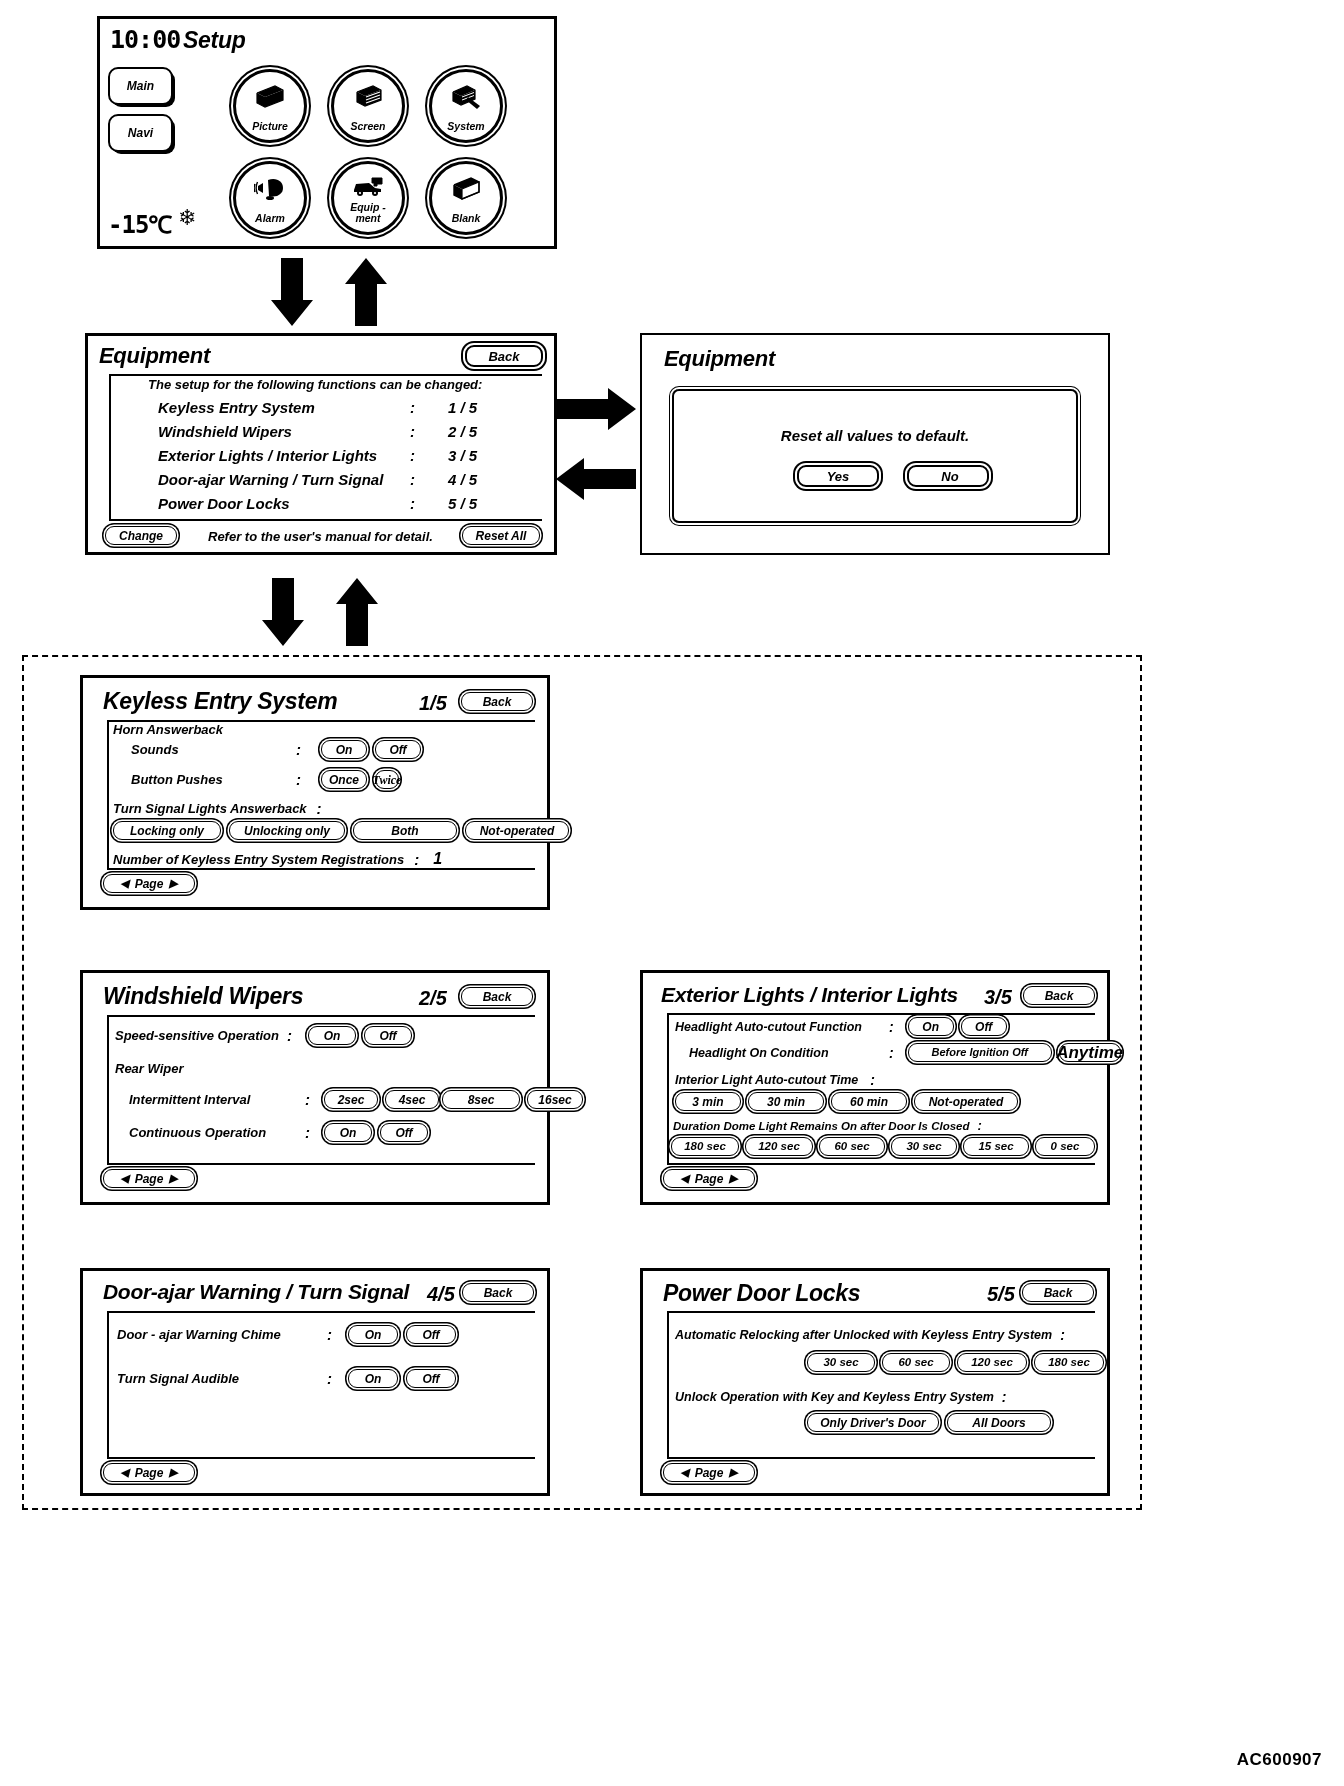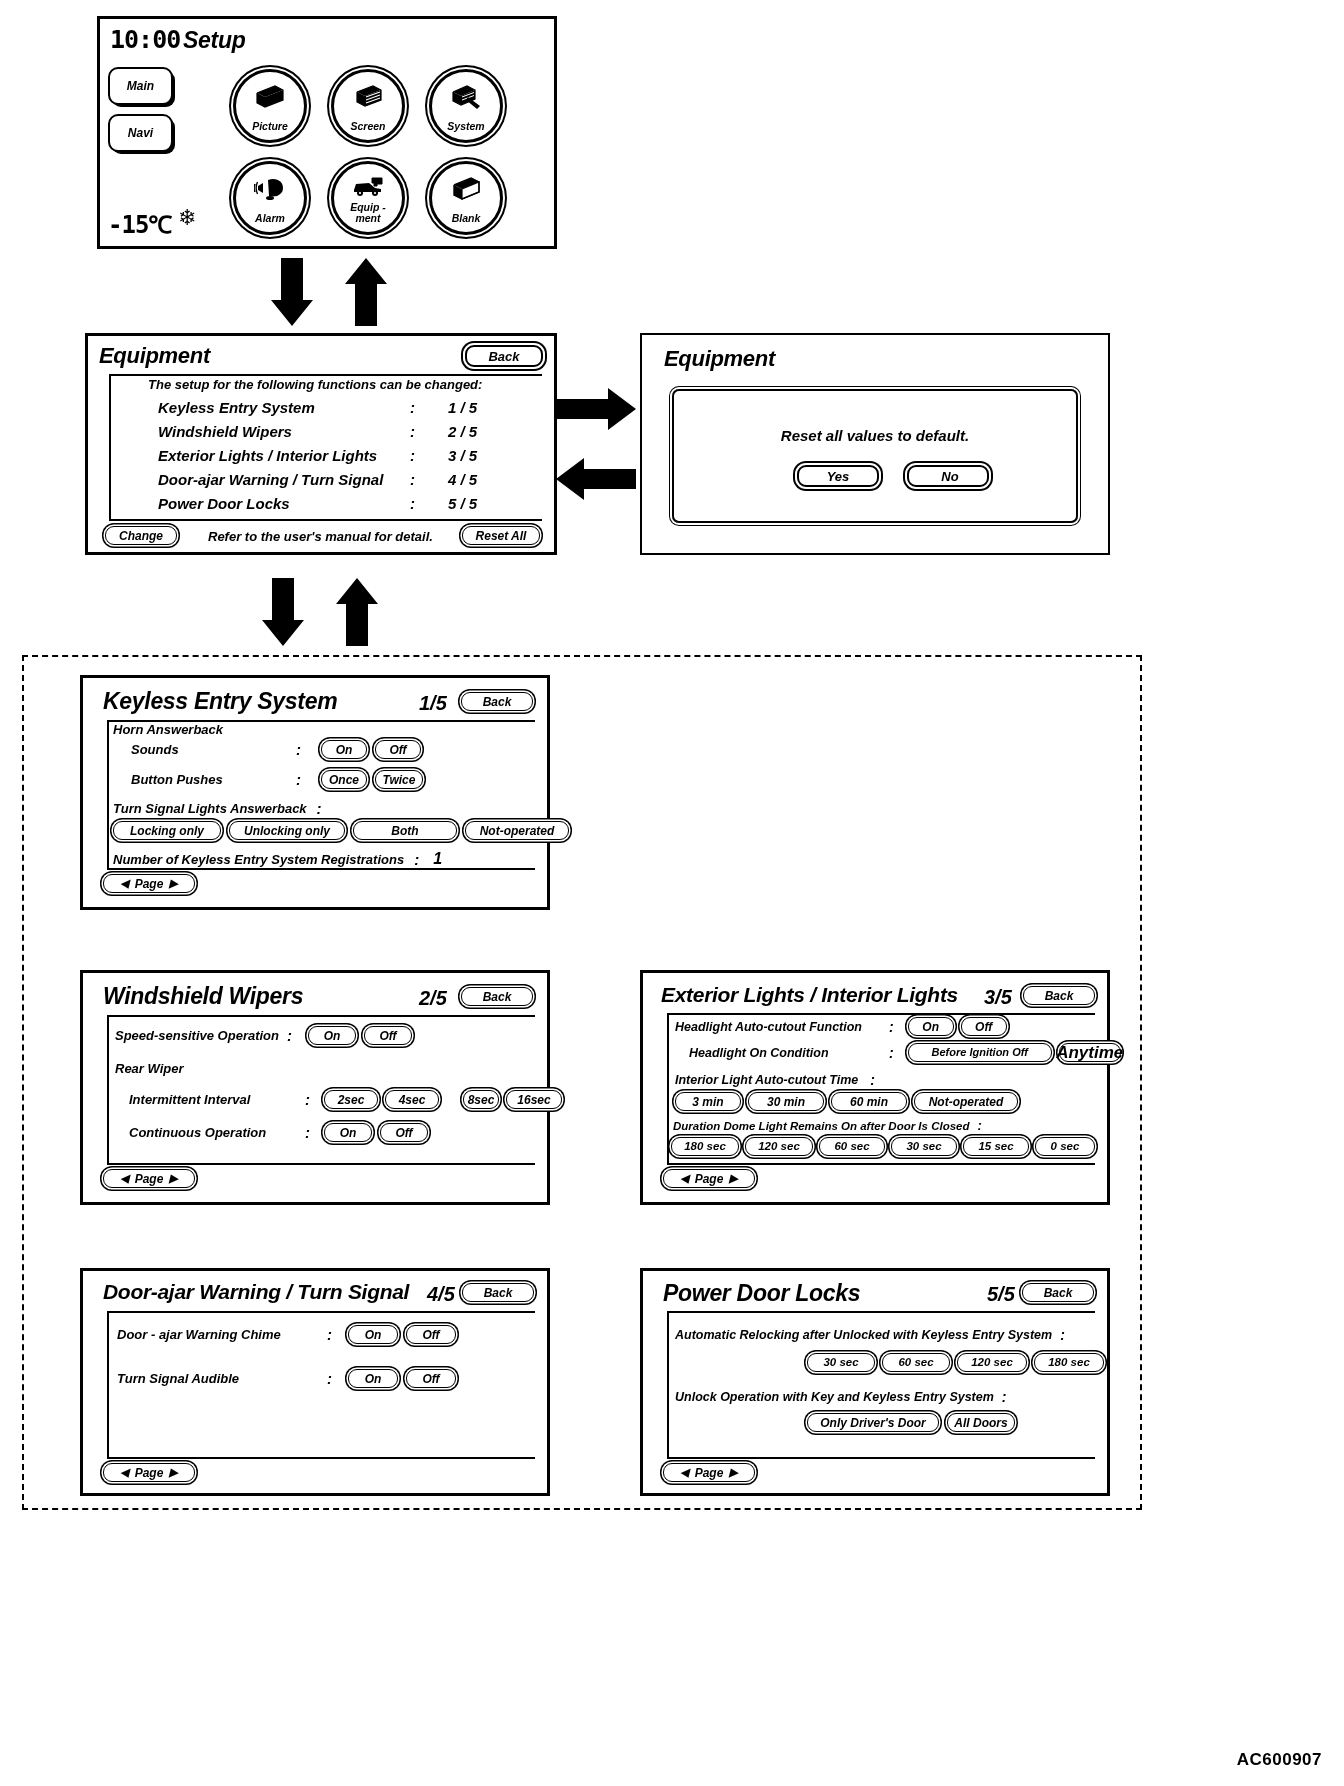--- a/index.html
+++ b/index.html
@@ -301,21 +301,21 @@
         <span>Off</span>
       </span>
   </div>
 
   <div class="row" style="left:48px; top:92px;">
     <span class="lbl" style="font-size:13px; width:165px; display:inline-block;">Button Pushes</span>
     <span class="colon">:</span>
     <span class="btn sm" style="margin-left:20px; width:46px;">
         <span>Once</span>
       </span>
-    <span class="btn sm" style="margin-left:8px; width:48px;">
+    <span class="btn sm" style="margin-left:8px; width:24px;font-family:Liberation Serif, serif;">
         <span>Twice</span>
       </span>
   </div>
 
   <div class="row" style="left:30px; top:122px;">
     <span class="lbl" style="font-size:13px;">Turn Signal Lights Answerback</span>
     <span class="colon" style="margin-left:10px;">:</span>
   </div>
 
   <div class="row" style="left:30px; top:143px;">
@@ -373,21 +373,21 @@
 
   <div class="row" style="left:46px; top:117px;">
     <span class="lbl" style="font-size:13px; width:176px; display:inline-block;">Intermittent Interval</span>
     <span class="colon">:</span>
     <span class="btn sm" style="margin-left:14px; width:54px;">
         <span>2sec</span>
       </span>
     <span class="btn sm" style="margin-left:7px; width:54px;">
         <span>4sec</span>
       </span>
-    <span class="btn sm" style="margin-left:24px; width:36px;font-style:italic;">
+    <span class="btn sm" style="margin-left:3px; width:78px;font-style:italic;">
         <span>8sec</span>
       </span>
     <span class="btn sm" style="margin-left:7px; width:56px;">
         <span>16sec</span>
       </span>
   </div>
 
   <div class="row" style="left:46px; top:150px;">
     <span class="lbl" style="font-size:13px; width:176px; display:inline-block;">Continuous Operation</span>
     <span class="colon">:</span>
@@ -568,21 +568,21 @@
 
   <div class="row" style="left:32px; top:118px;">
     <span class="lbl" style="font-size:12.5px;">Unlock Operation with Key and Keyless Entry System</span>
     <span class="colon" style="margin-left:8px; font-size:14px;">:</span>
   </div>
 
   <div class="row" style="left:164px; top:142px;">
     <span class="btn sm" style="width:132px; font-size:12px;">
         <span>Only Driver's Door</span>
       </span>
-    <span class="btn sm" style="margin-left:8px; width:68px; font-size:12px;">
+    <span class="btn sm" style="margin-left:8px; width:104px; font-size:12px;">
         <span>All Doors</span>
       </span>
   </div>
 
   <div class="hr-line" style="left:24px; top:186px; right:12px; height:2px;"></div>
 
   <div class="btn sm" style="position:absolute; left:20px; top:192px; width:92px;">
     <span style="font-size:11px;">◀</span>
     <span style="margin:0 6px;">Page</span>
     <span style="font-size:11px;">▶</span>

